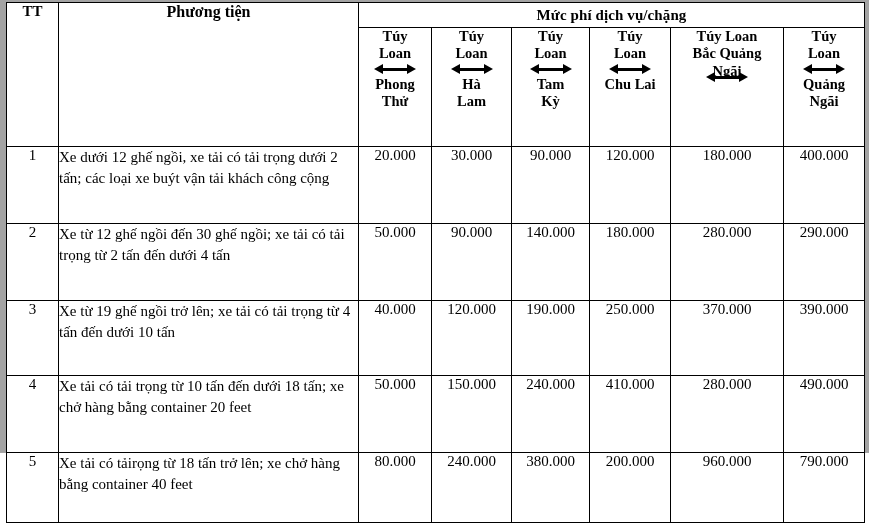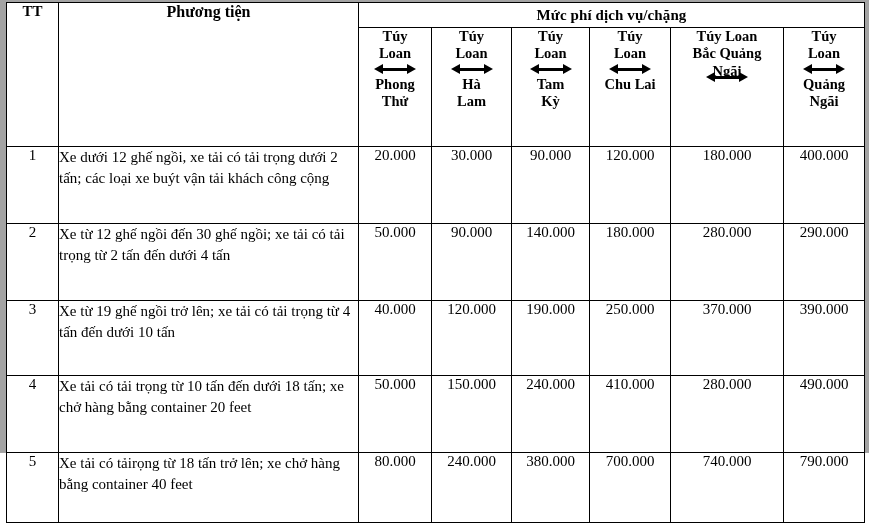--- a/index.html
+++ b/index.html
@@ -286,21 +286,21 @@
         <td class="num-cell">280.000</td>
         <td class="num-cell">490.000</td>
       </tr>
 
       <tr class="data-row row-5">
         <td class="tt-cell">5</td>
         <td class="veh-cell">Xe tải có tảirọng từ 18 tấn trở lên; xe chở hàng bằng container 40 feet</td>
         <td class="num-cell">80.000</td>
         <td class="num-cell">240.000</td>
         <td class="num-cell">380.000</td>
-        <td class="num-cell">700.000</td>
-        <td class="num-cell">740.000</td>
+        <td class="num-cell">200.000</td>
+        <td class="num-cell">960.000</td>
         <td class="num-cell">790.000</td>
       </tr>
 
     </tbody>
   </table>
 
 </div>
 
 </body></html>

